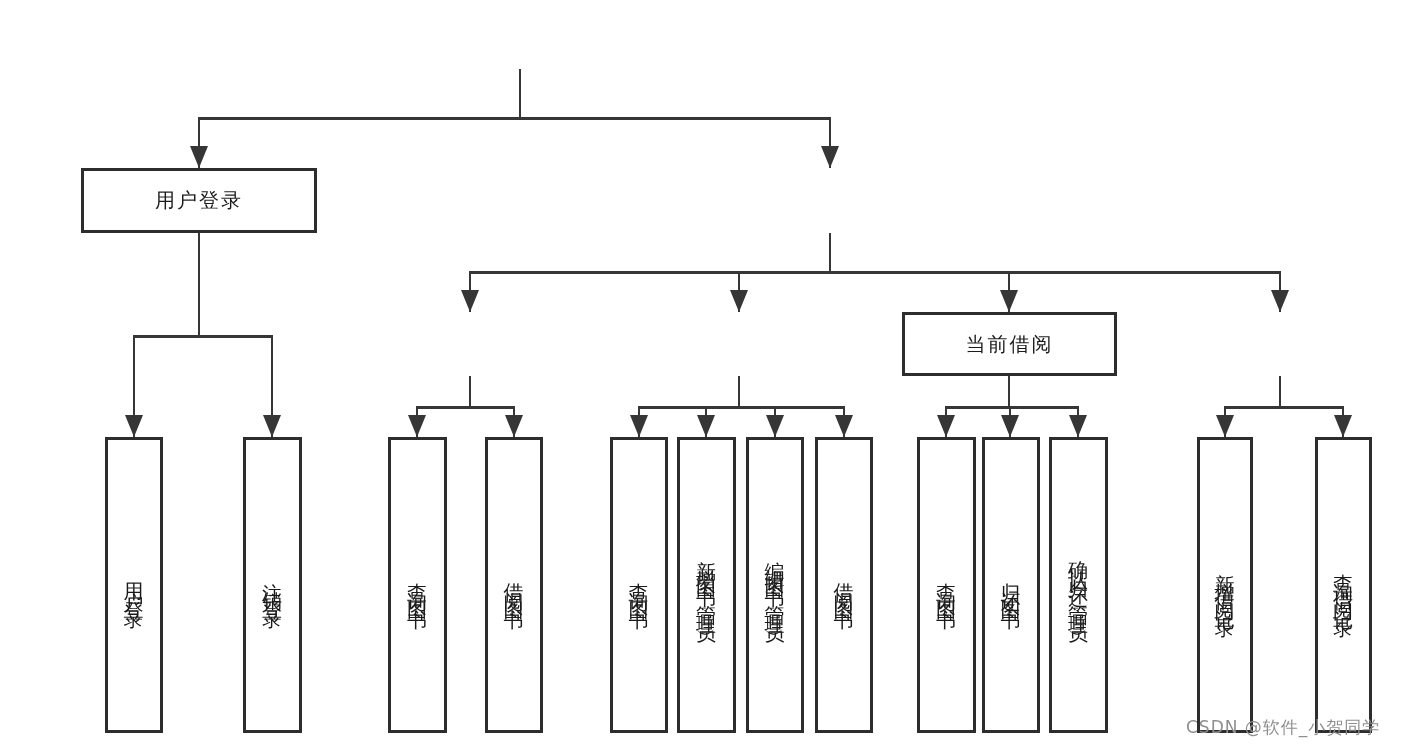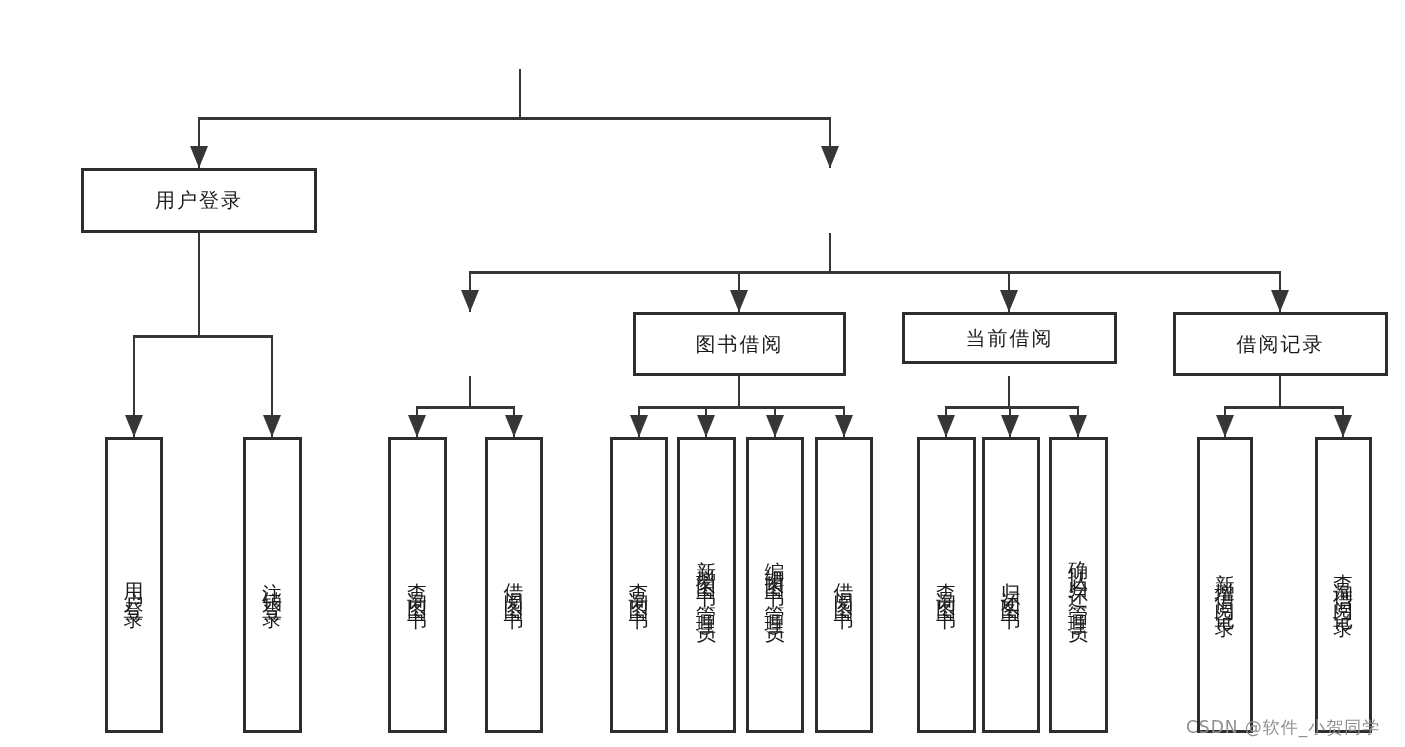--- a/index.html
+++ b/index.html
@@ -43,31 +43,25 @@
 
 <div class="canvas">
 
 
   <div class="node" style="left:81px;top:168px;width:236px;height:65px;">
     <span>用户登录</span>
   </div>
 
 
 
-  <div class="node" style="left:633px;top:312px;width:213px;height:64px;">
-    <span>图书借阅</span>
-  </div>
 
-  <div class="node" style="left:902px;top:312px;width:215px;height:52px;">
+  <div class="node" style="left:902px;top:312px;width:215px;height:64px;">
     <span>当前借阅</span>
   </div>
 
-  <div class="node" style="left:1173px;top:312px;width:215px;height:64px;">
-    <span>借阅记录</span>
-  </div>
 
   <div class="leaf" style="left:105px;top:437px;width:58px;height:296px;">
     <span class="vtext">用户登录</span>
   </div>
 
   <div class="leaf" style="left:243px;top:437px;width:59px;height:296px;">
     <span class="vtext">注销登录</span>
   </div>
 
   <div class="leaf" style="left:388px;top:437px;width:59px;height:296px;">

